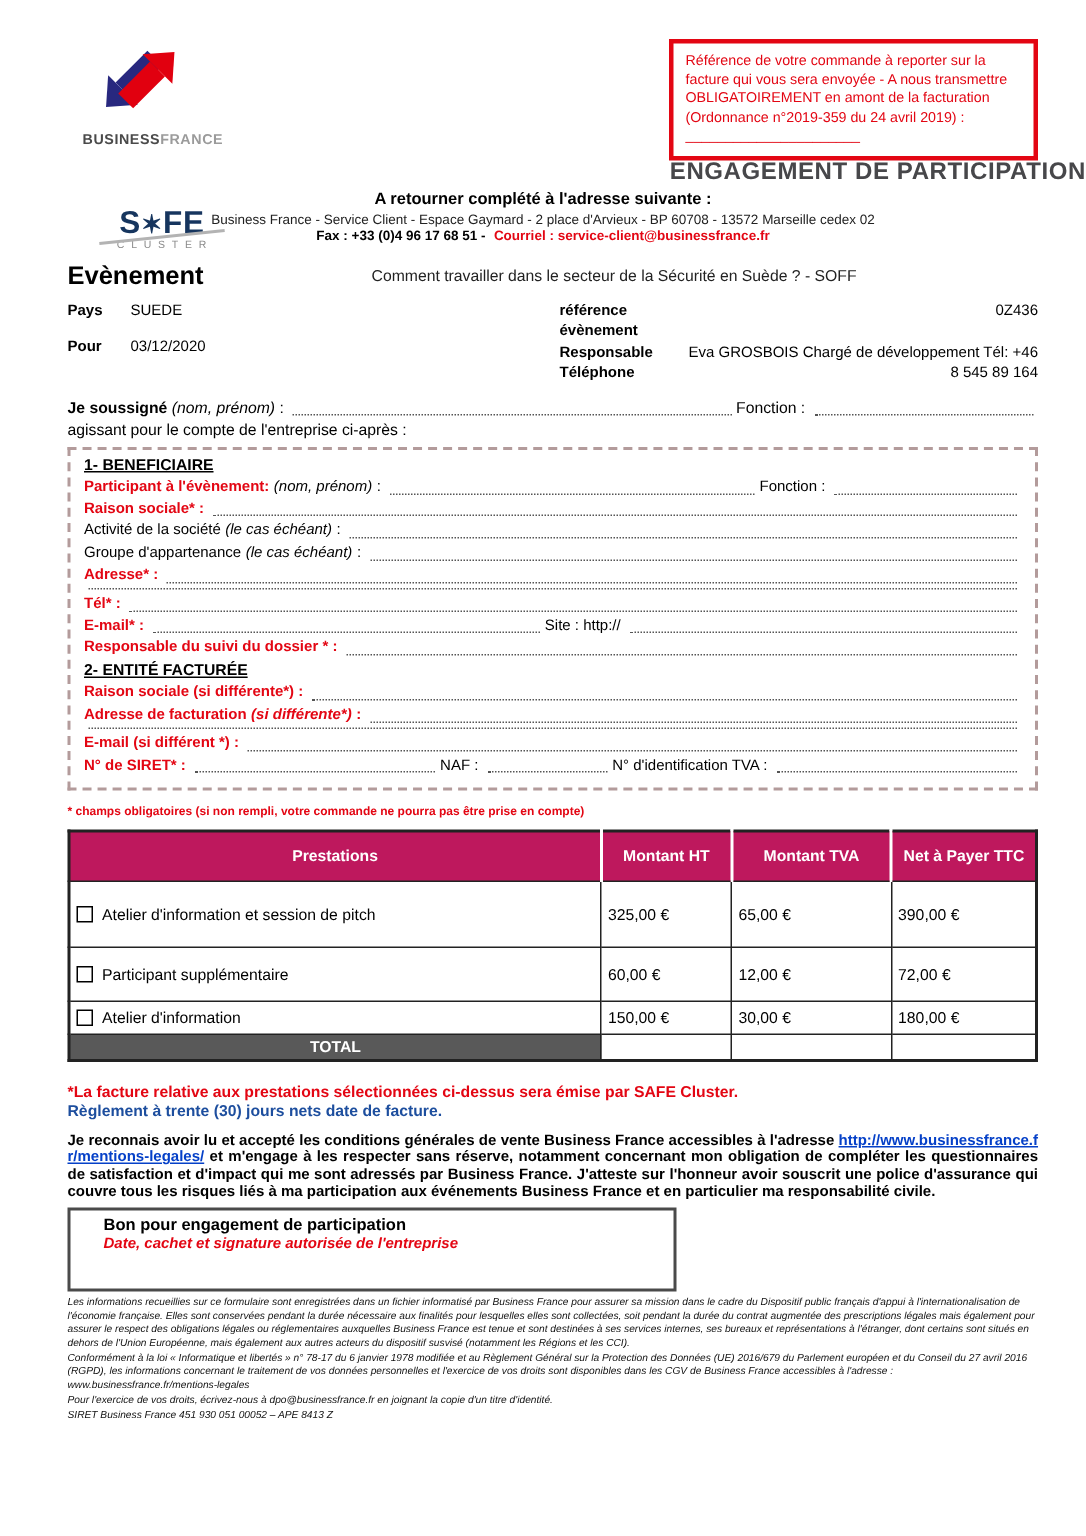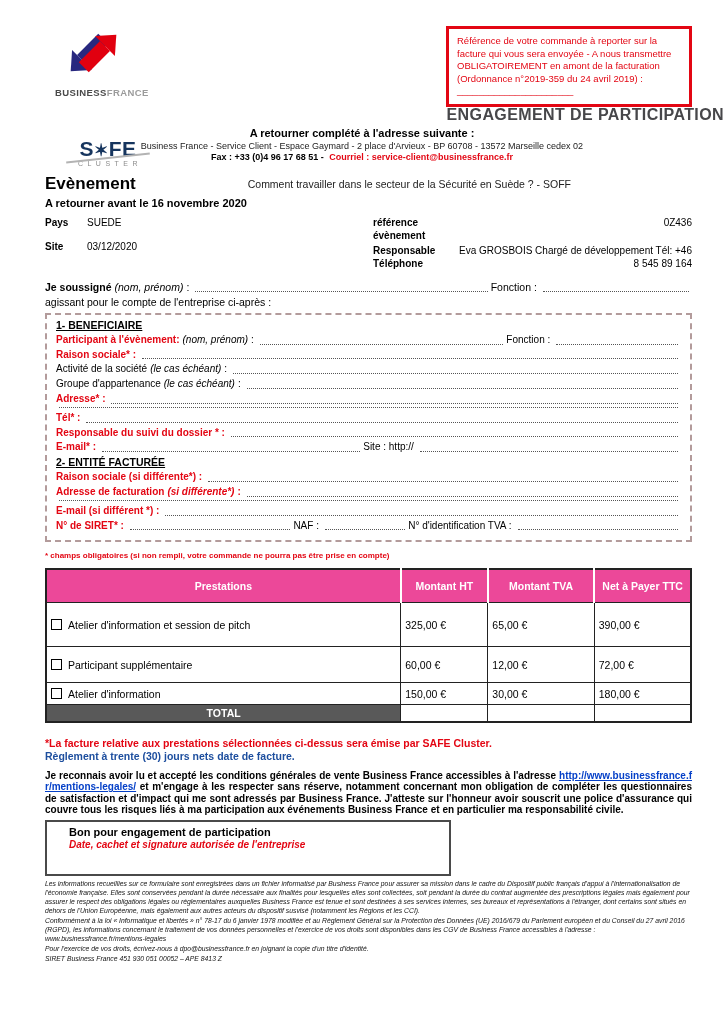--- a/index.html
+++ b/index.html
@@ -62,21 +62,21 @@
 
   
   .dashed-box{border:2px dashed #b39b9b;margin-top:5px;padding:3px 9px 7px 9px;}
   .sec-title{font-size:10.5px;font-weight:bold;text-decoration:underline;line-height:15px;}
 
   .mandatory{font-size:8px;color:#e30613;font-weight:bold;margin-top:9px;}
 
   
   table.pricing{width:100%;border-collapse:collapse;margin-top:8px;font-size:10.5px;border:2px solid #222;}
   .pricing th{
-    background:#ec4899;color:#fff;font-weight:bold;text-align:center;vertical-align:middle;
+    background:#be185d;color:#fff;font-weight:bold;text-align:center;vertical-align:middle;
     height:30px;border:1px solid #222;font-size:10.5px;
   }
   .pricing th + th{border-left:2px solid #fff;}
   .pricing td{border:1px solid #222;vertical-align:middle;padding:2px 4px;}
   .pricing col.c1{width:55%}.pricing col.c2{width:13.5%}.pricing col.c3{width:16.5%}.pricing col.c4{width:15%}
   .r1{height:44px}.r2{height:36px}.r3{height:22px}.rt{height:15px}
   .cell-flex{display:flex;align-items:center;}
   .cbx{display:inline-block;width:9px;height:9px;border:1px solid #000;margin-right:6px;flex:0 0 auto;}
   .total-cell{background:#595959;color:#fff;font-weight:bold;text-align:center;}
 
@@ -133,30 +133,29 @@
     <div class="safe-swoosh"></div>
     <div class="safe-sub">CLUSTER</div>
   </div>
 
   <div class="content">
 
     <div class="event-row">
       <div class="event-heading">Evènement</div>
       <div class="event-name">Comment travailler dans le secteur de la Sécurité en Suède ? - SOFF</div>
     </div>
-    <div class="deadline">A retourner avant le 16 novembre 2020</div>
 
     <div class="info-grid">
       <div class="info-left">
         <div class="row">
           <span class="lab">Pays</span>
           <span>SUEDE</span>
         </div>
         <div class="row">
-          <span class="lab">Site</span>
+          <span class="lab">Pour</span>
           <span>03/12/2020</span>
         </div>
       </div>
       <div class="info-right">
         <div class="grp">
           <span class="lab2">
             <span>référence</span>
             <span>évènement</span>
           </span>
           <span class="val">0Z436</span>
@@ -221,29 +220,29 @@
       <div class="fline">
         <span class="dots"></span>
       </div>
 
       <div class="fline">
         <span class="lbl bold red">Tél* :</span>
         <span class="dots"></span>
       </div>
 
       <div class="fline">
+        <span class="lbl bold red">E-mail* :</span>
+        <span class="dots w1"></span>
+        <span class="lbl">Site : http://</span>
+        <span class="dots w1"></span>
+      </div>
+
+      <div class="fline">
         <span class="lbl bold red">Responsable du suivi du dossier * :</span>
         <span class="dots"></span>
-      </div>
-
-      <div class="fline">
-        <span class="lbl bold red">E-mail* :</span>
-        <span class="dots w1"></span>
-        <span class="lbl">Site : http://</span>
-        <span class="dots w1"></span>
       </div>
 
       <div class="sec-title">2- ENTITÉ FACTURÉE</div>
 
       <div class="fline">
         <span class="lbl bold red">Raison sociale (si différente*) :</span>
         <span class="dots"></span>
       </div>
 
       <div class="fline">

